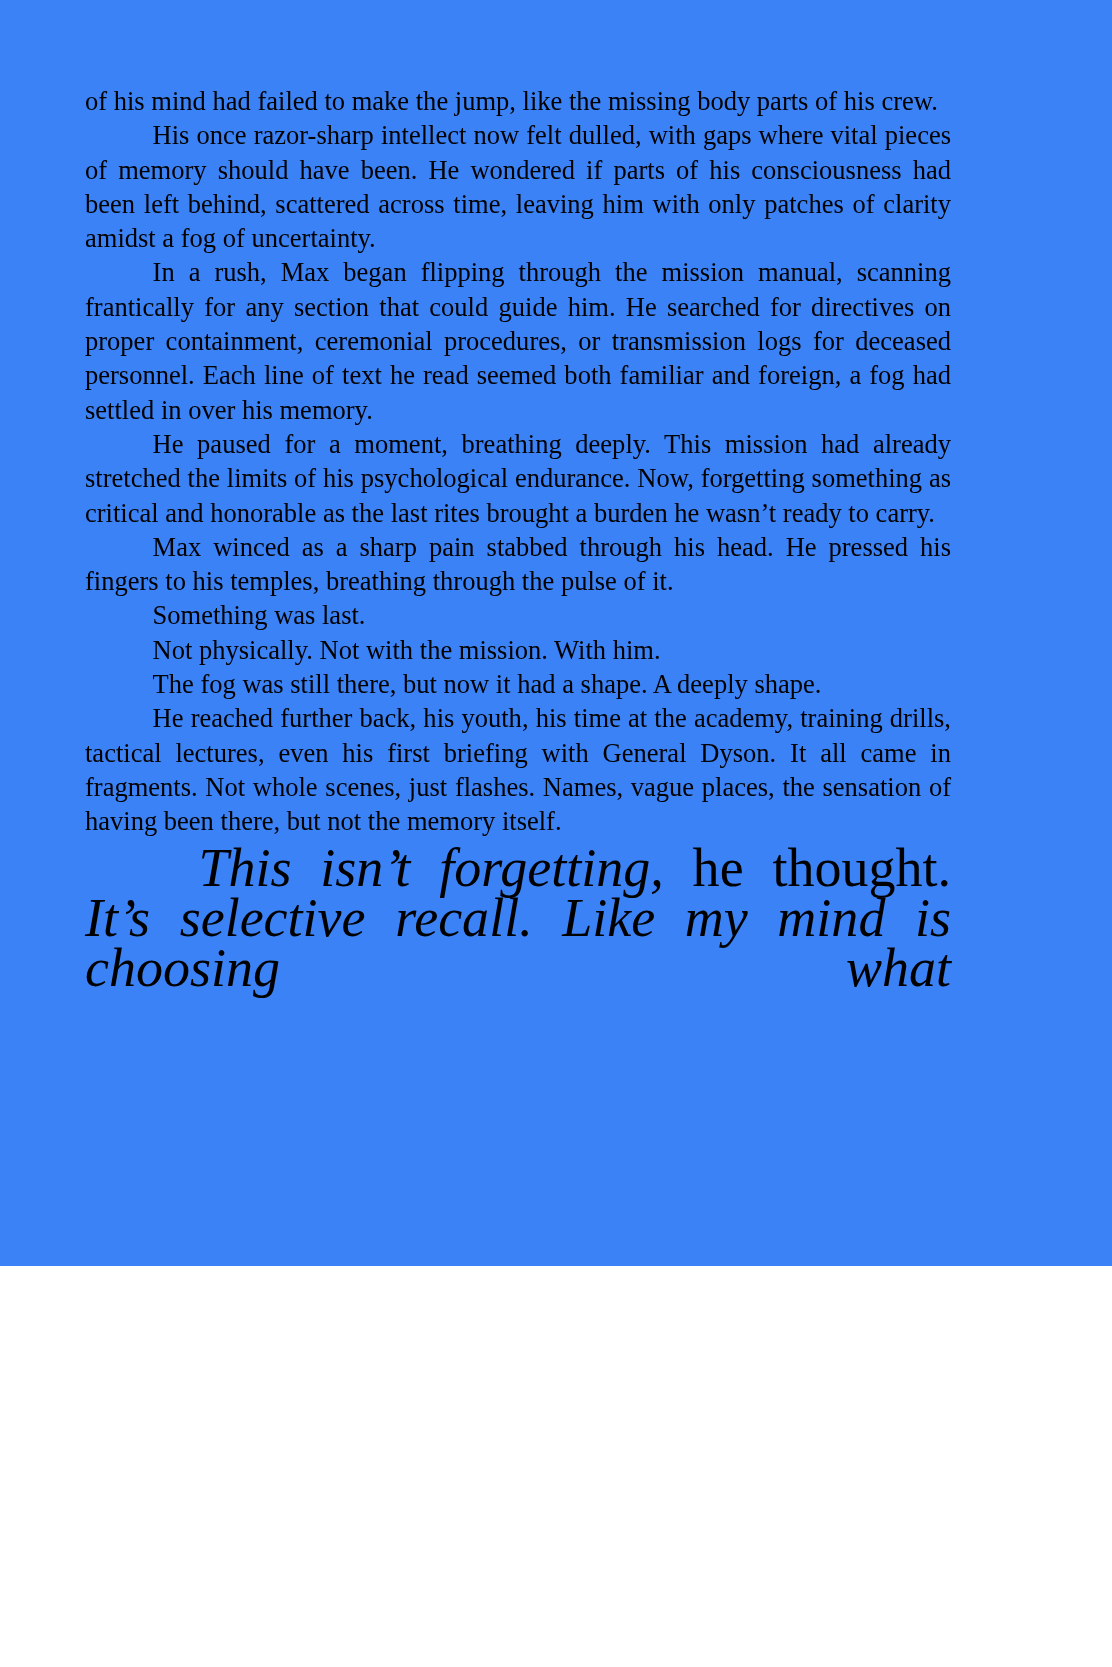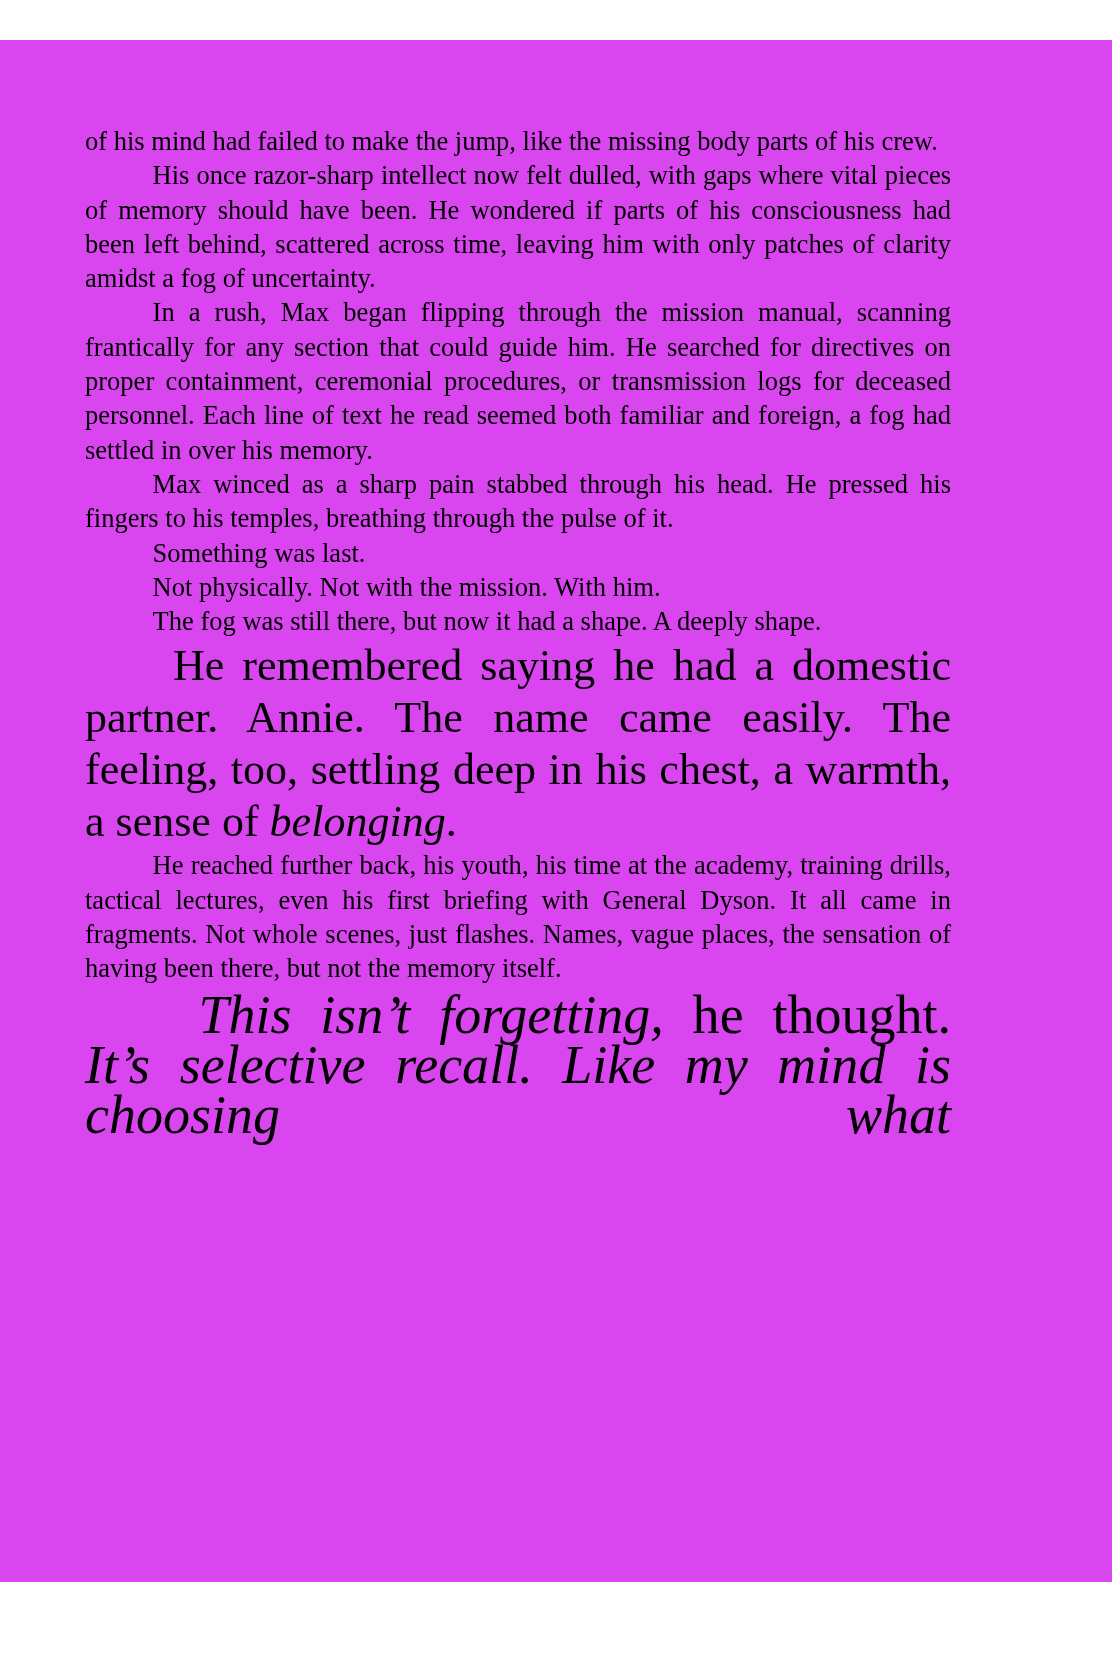--- a/index.html
+++ b/index.html
@@ -13,24 +13,23 @@
     height: 1667px;
     overflow: hidden;
     font-family: "Liberation Serif", "DejaVu Serif", serif;
     color: #000000;
     -webkit-font-smoothing: antialiased;
   }
 
   .page {
     position: relative;
     width: 1112px;
-    height: 1542px;
-    background: #d946ef;
+    height: 1266px;
+    background: #3b82f6;
     box-sizing: border-box;
-    margin-top: 40px;
   }
 
   .text-column {
     position: absolute;
     left: 85px;
     top: 84px;
     width: 866px;
   }
 
   
@@ -93,30 +92,30 @@
 
 <div class="page">
   <div class="text-column">
 
     <p class="body no-stretch">of his mind had failed to make the jump, like the missing body parts of his crew.</p>
 
     <p class="body indent no-stretch">His once razor-sharp intellect now felt dulled, with gaps where vital pieces of memory should have been. He wondered if parts of his consciousness had been left behind, scattered across time, leaving him with only patches of clarity amidst a fog of uncertainty.</p>
 
     <p class="body indent no-stretch">In a rush, Max began flipping through the mission manual, scanning frantically for any section that could guide him. He searched for directives on proper containment, ceremonial procedures, or transmission logs for deceased personnel. Each line of text he read seemed both familiar and foreign, a fog had settled in over his memory.</p>
 
+    <p class="body indent no-stretch">He paused for a moment, breathing deeply. This mission had already stretched the limits of his psychological endurance. Now, forgetting something as critical and honorable as the last rites brought a burden he wasn’t ready to carry.</p>
 
     <p class="body indent no-stretch">Max winced as a sharp pain stabbed through his head. He pressed his fingers to his temples, breathing through the pulse of it.</p>
 
     <p class="body indent no-stretch">Something was last.</p>
 
     <p class="body indent no-stretch">Not physically. Not with the mission. With him.</p>
 
     <p class="body indent no-stretch">The fog was still there, but now it had a shape. A deeply shape.</p>
 
-    <p class="big no-stretch"><span>He remembered saying he had a domestic partner. Annie. The name came easily. The feeling, too, settling deep in his chest, a warmth, a sense of </span><em>belonging</em><span>.</span></p>
 
 
 
     <p class="body indent no-stretch">He reached further back, his youth, his time at the academy, training drills, tactical lectures, even his first briefing with General Dyson. It all came in fragments. Not whole scenes, just flashes. Names, vague places, the sensation of having been there, but not the memory itself.</p>
 
     <p class="big-italic"><span>This isn’t forgetting,</span><span class="roman"> he thought. </span><span>It’s selective recall. Like my mind is choosing what</span></p>
 
   </div>
 </div>
 

